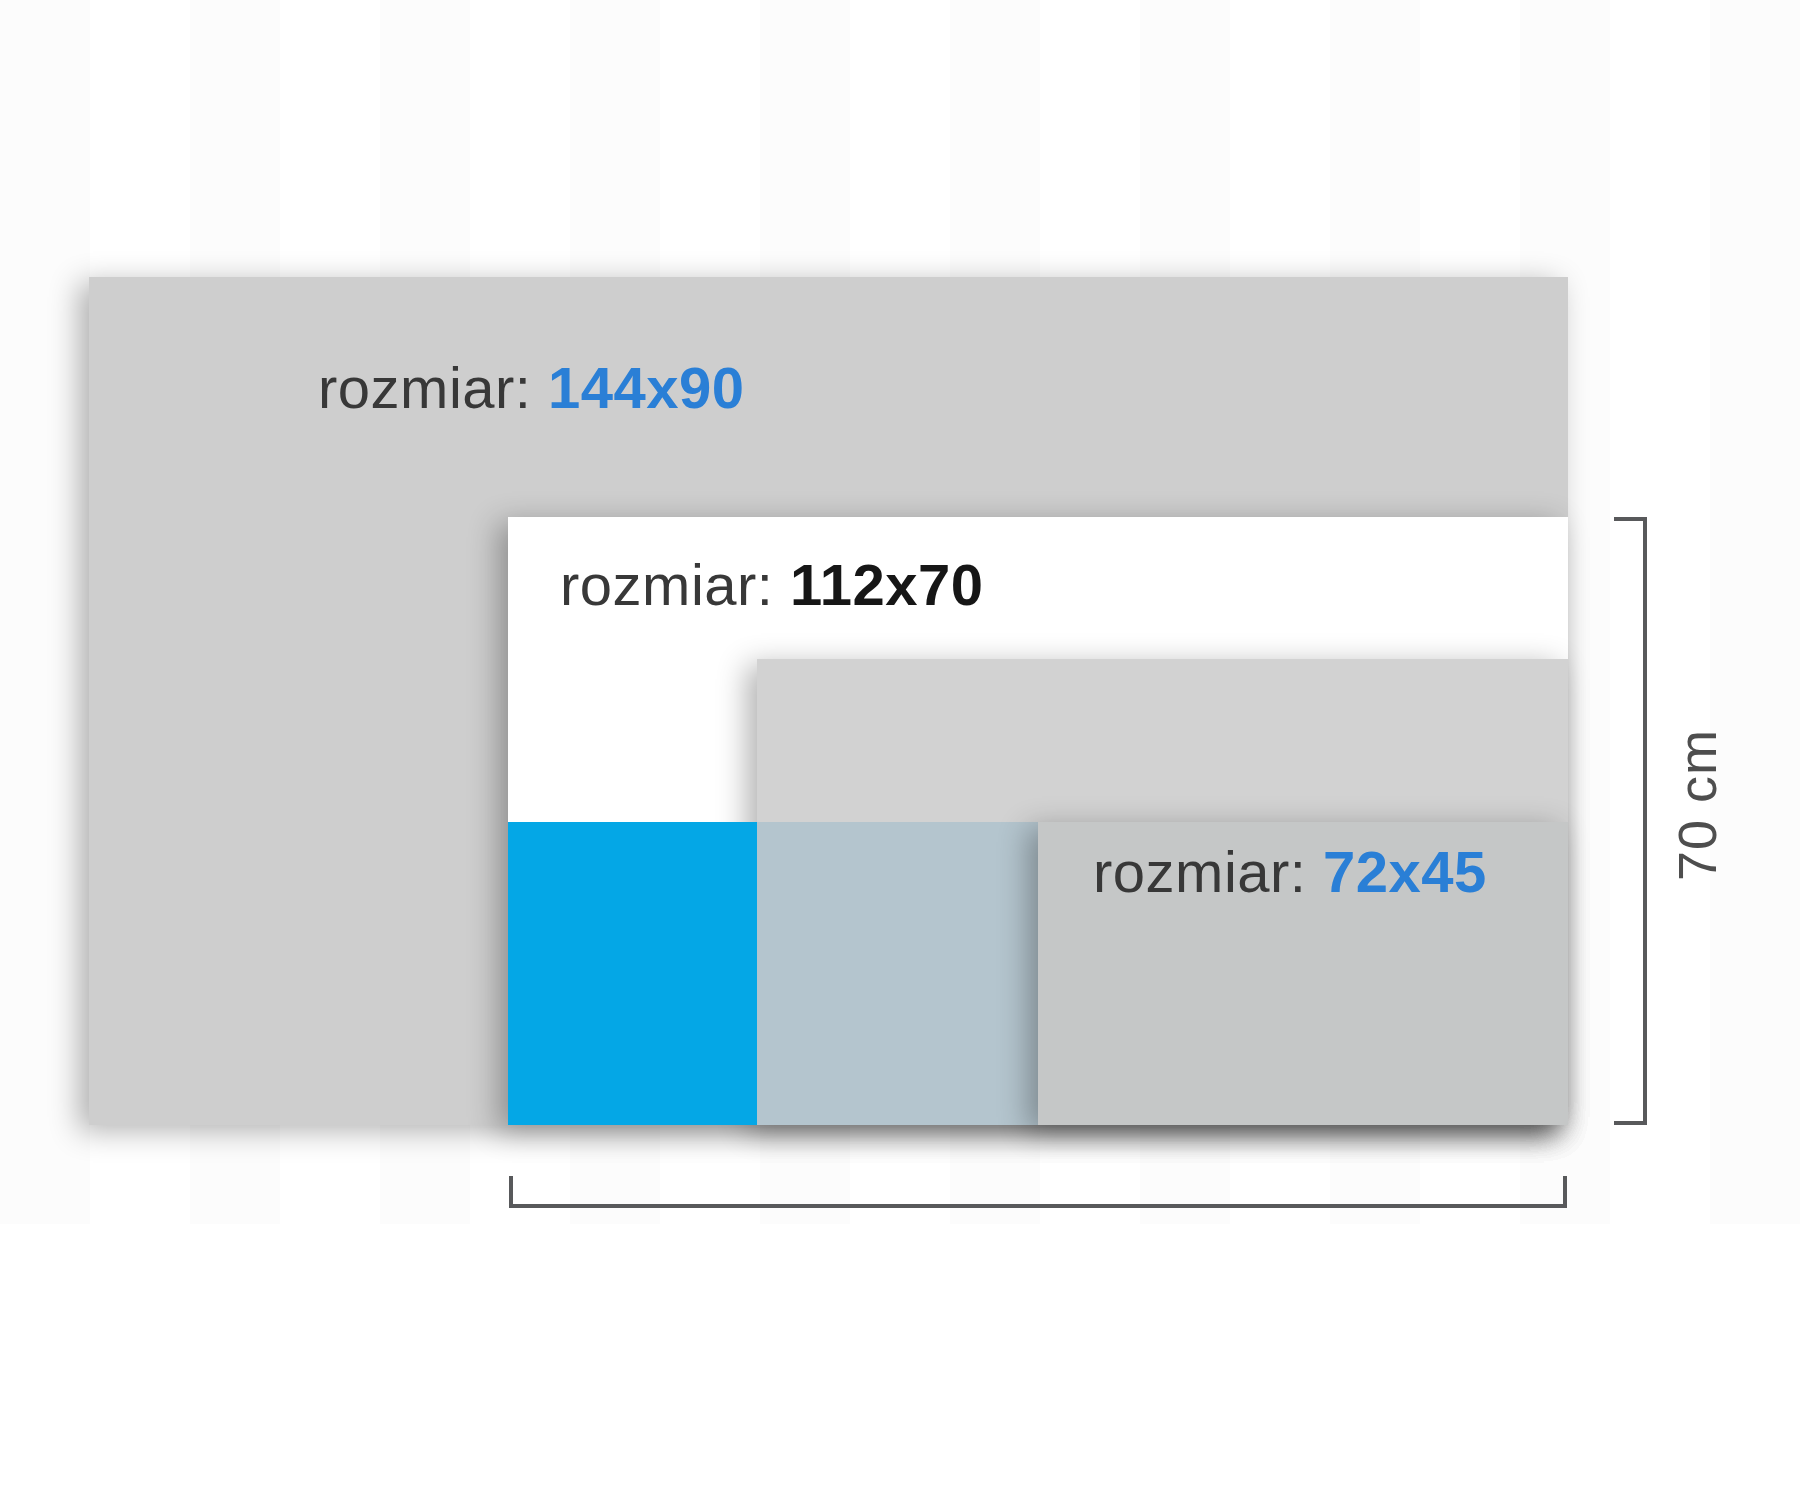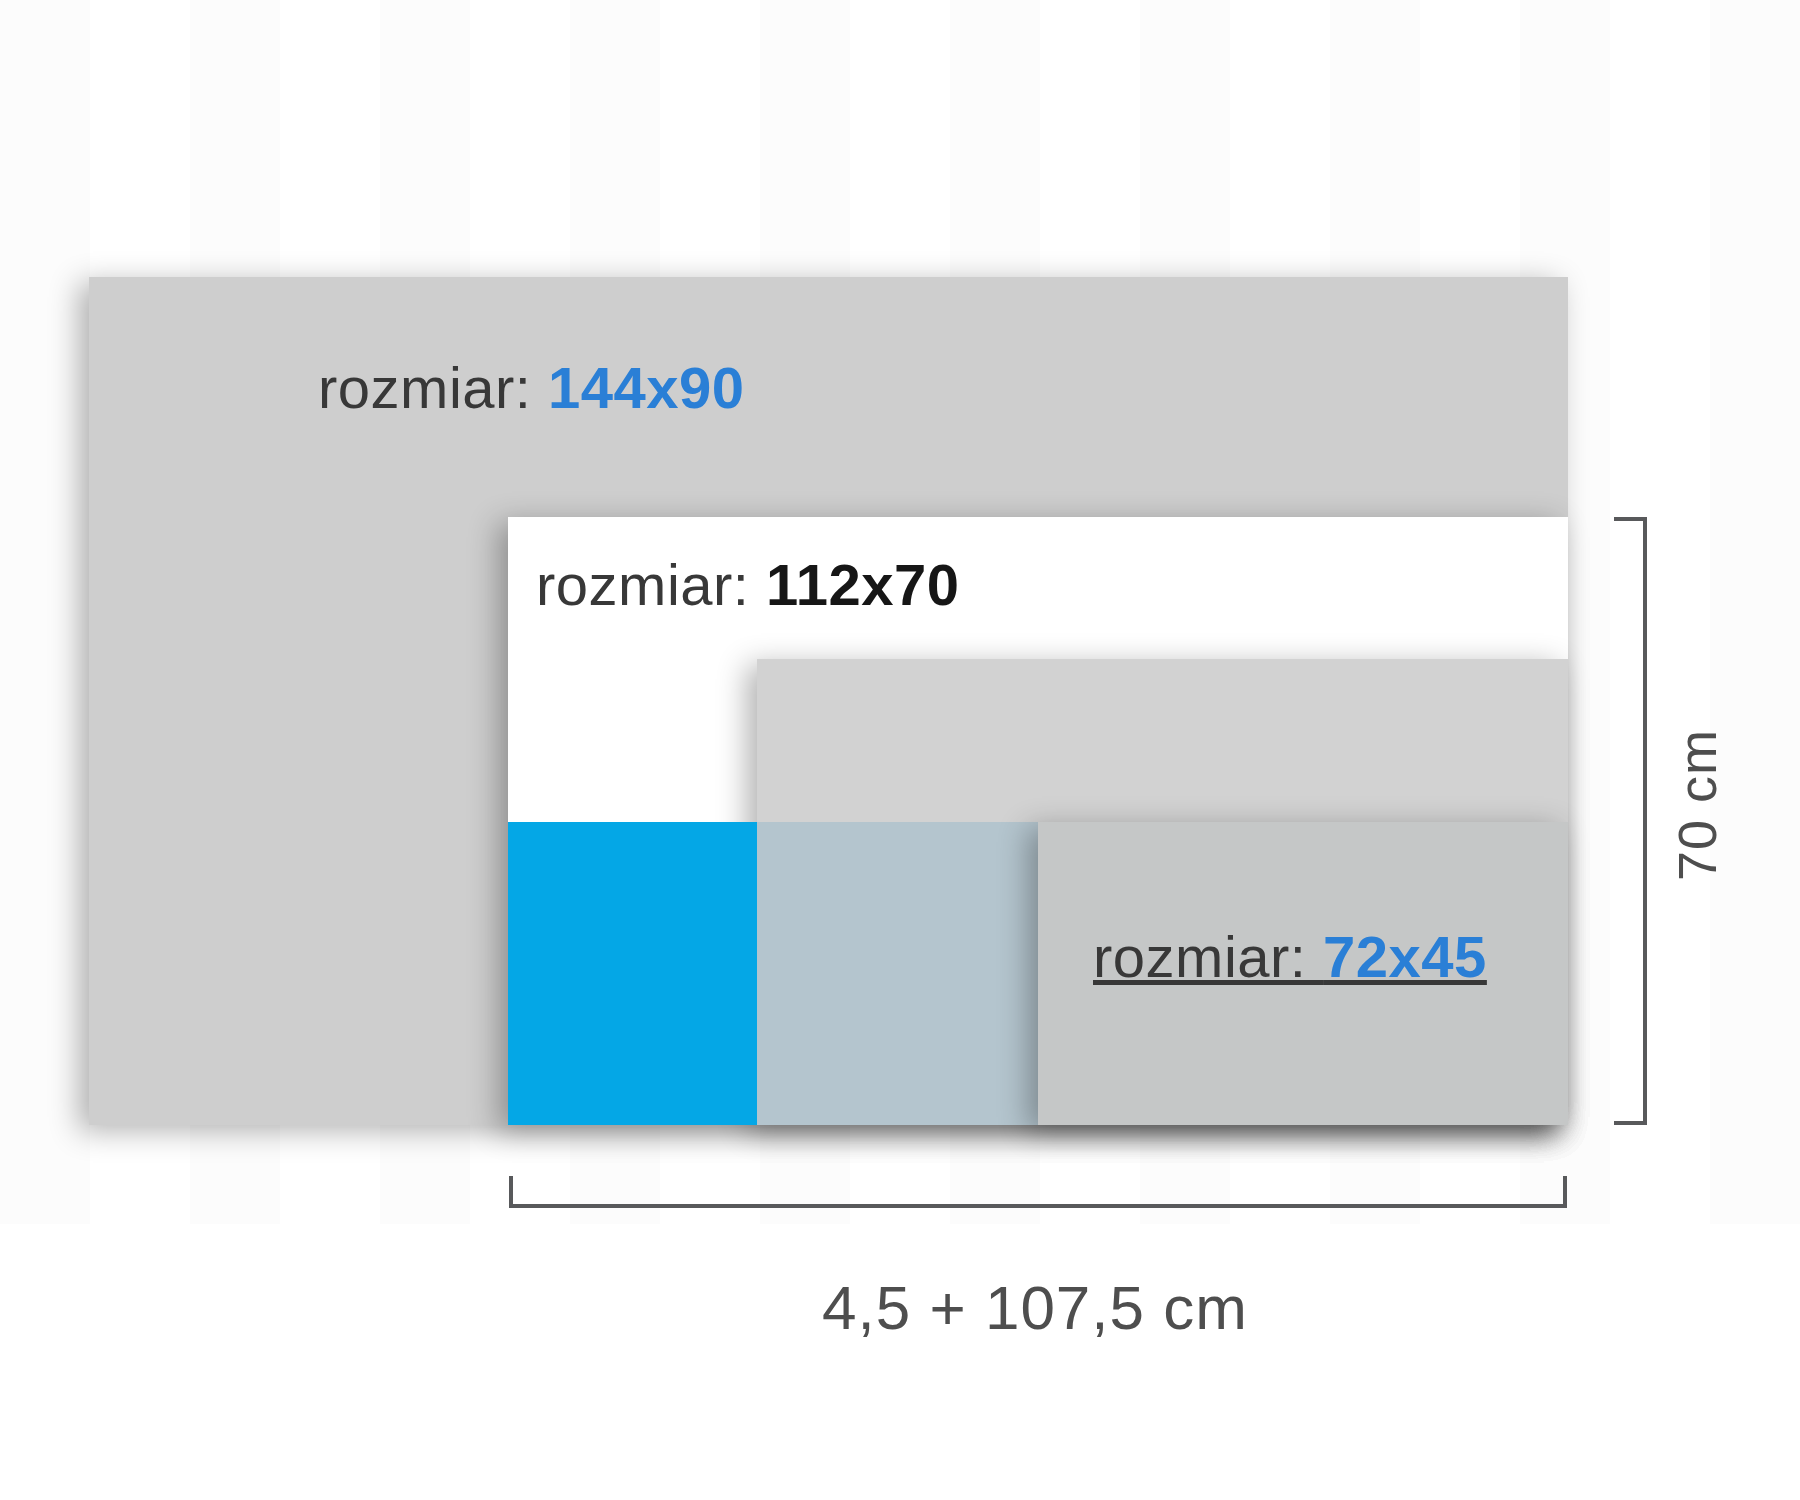--- a/index.html
+++ b/index.html
@@ -32,23 +32,23 @@
     position: absolute;
     font-size: 58px;
     line-height: 58px;
     letter-spacing: 0.5px;
     color: #383838;
     white-space: nowrap;
     z-index: 6;
   }
   .size-label .num { font-weight: bold; }
   .lbl-144 { left: 318px;  top: 359px; }
-  .lbl-112 { left: 536px;  top: 556px; }
+  .lbl-112 { left: 560px;  top: 556px; }
   .lbl-80  { left: 843px;  top: 708px; }
-  .lbl-72  { left: 1093px; top: 928px; text-decoration: underline; }
+  .lbl-72  { left: 1093px; top: 843px; }
   .num-blue  { color: #2a7fd6; }
   .num-black { color: #161616; }
 
   
   .dim-v {
     position: absolute;
     left: 1614px; top: 517px;
     width: 33px; height: 608px;
     border-top: 4px solid #58595b;
     border-bottom: 4px solid #58595b;
@@ -116,15 +116,14 @@
 
   <div class="size-label lbl-72">
     <span>rozmiar: </span>
     <span class="num num-blue">72x45</span>
   </div>
 
   <div class="dim-v"></div>
   <div class="dim-v-label">70 cm</div>
 
   <div class="dim-h"></div>
-  <div class="dim-h-label">4,5 + 107,5 cm</div>
 
 </div>
 
 </body></html>

